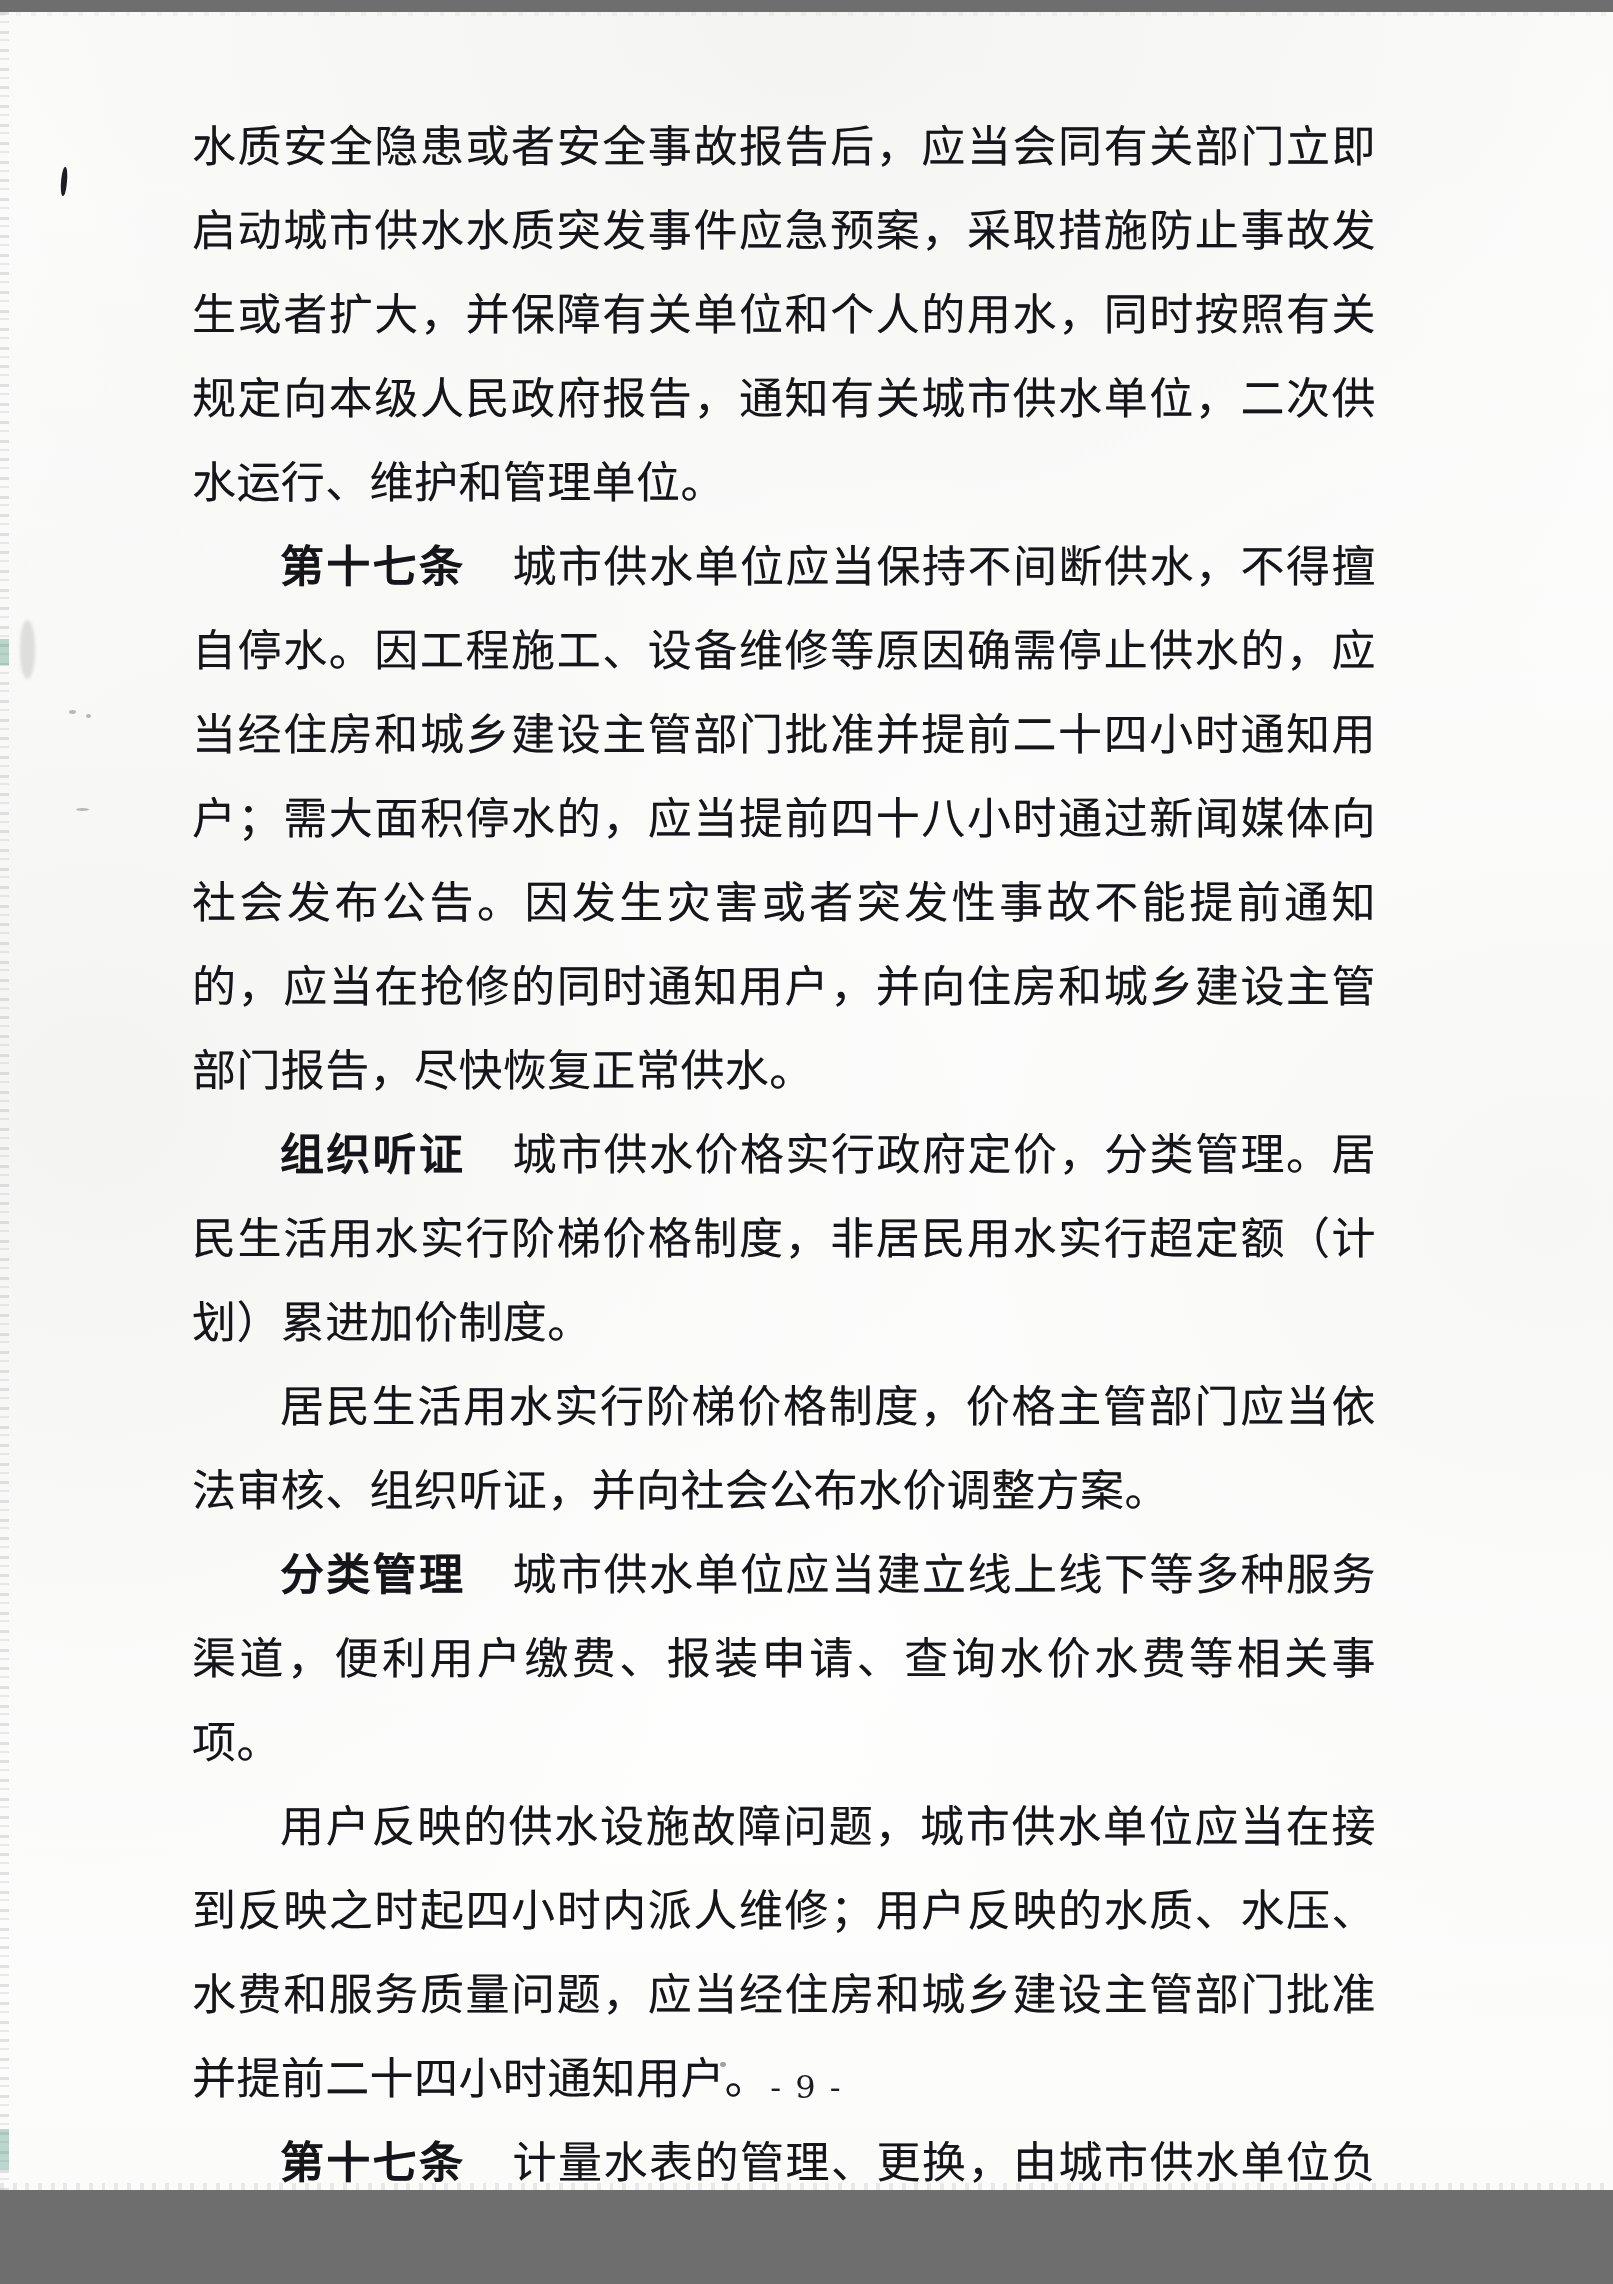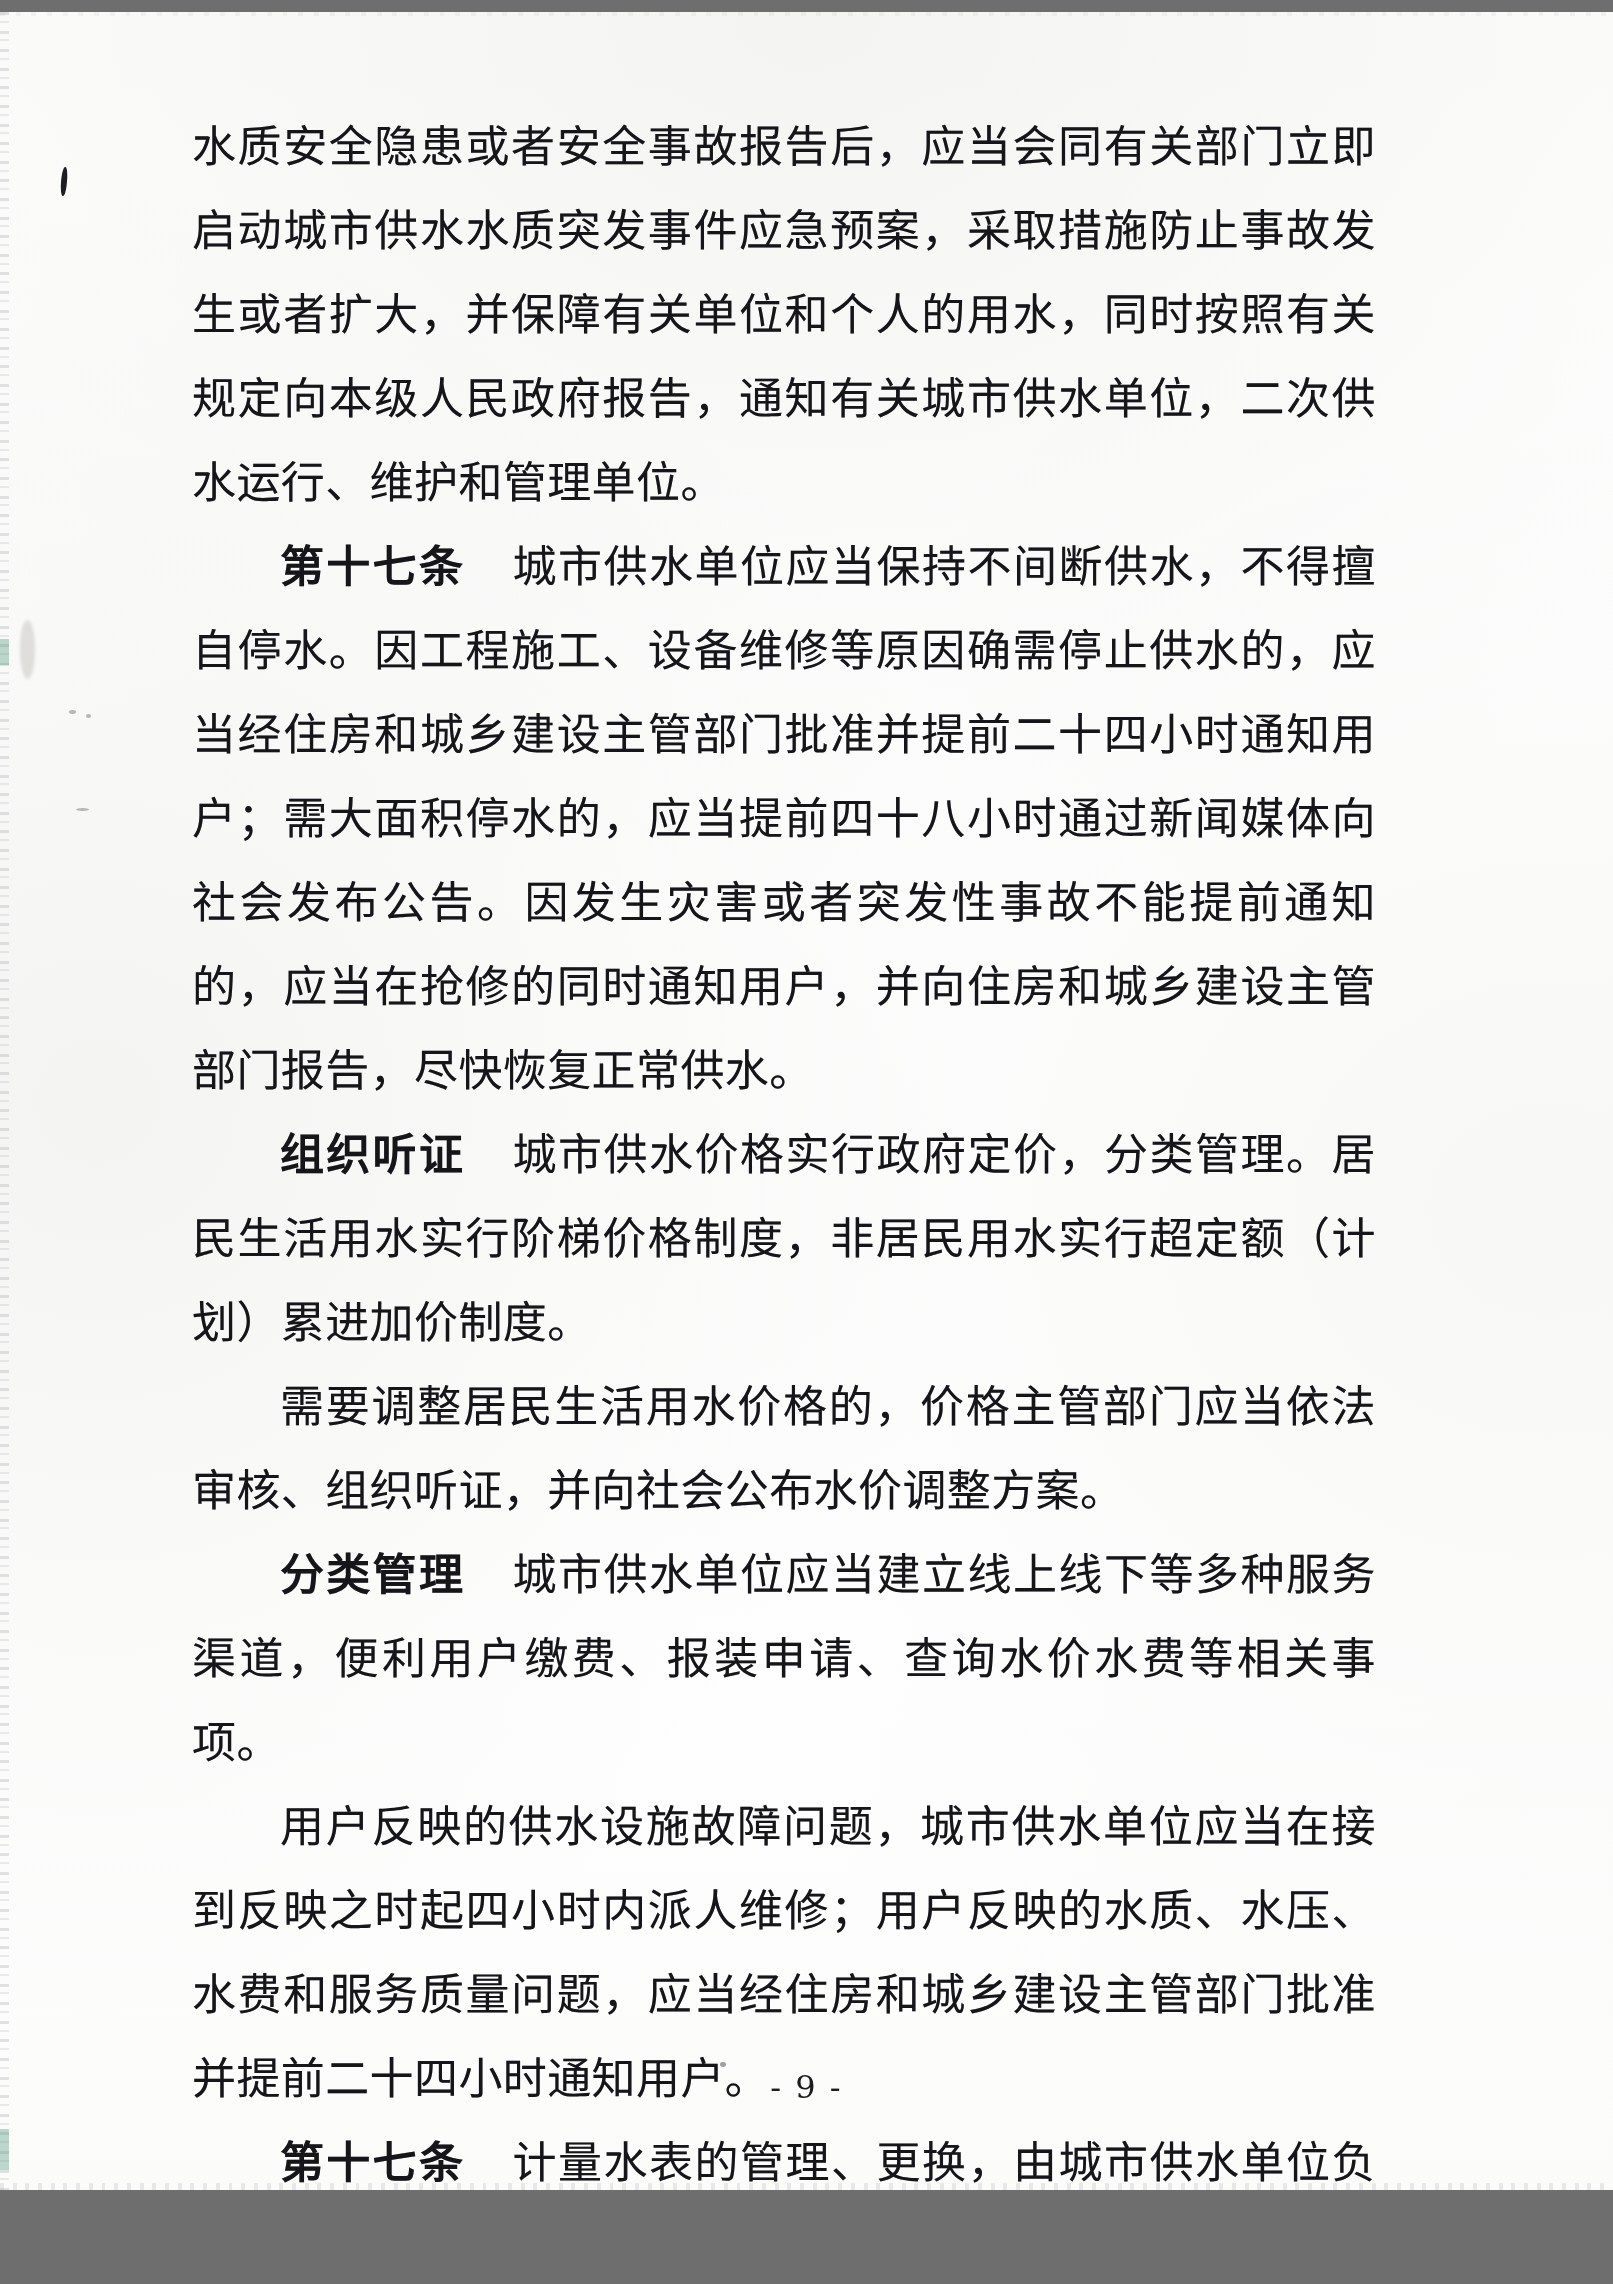--- a/index.html
+++ b/index.html
@@ -168,21 +168,21 @@
 
     <p class="para indent">
       <span class="art-label">第十七条</span><span class="gap"></span><span>城市供水单位应当保持不间断供水，不得擅自停水。因工程施工、设备维修等原因确需停止供水的，应当经住房和城乡建设主管部门批准并提前二十四小时通知用户；需大面积停水的，应当提前四十八小时通过新闻媒体向社会发布公告。因发生灾害或者突发性事故不能提前通知的，应当在抢修的同时通知用户，并向住房和城乡建设主管部门报告，尽快恢复正常供水。</span>
     </p>
 
     <p class="para indent">
       <span class="art-label">组织听证</span><span class="gap"></span><span>城市供水价格实行政府定价，分类管理。居民生活用水实行阶梯价格制度，非居民用水实行超定额（计划）累进加价制度。</span>
     </p>
 
     <p class="para indent">
-      <span>需要调整居民生活用水价格的，价格主管部门应当依法审核、组织听证，并向社会公布水价调整方案。</span>
+      <span>居民生活用水实行阶梯价格制度，价格主管部门应当依法审核、组织听证，并向社会公布水价调整方案。</span>
     </p>
 
     <p class="para indent">
       <span class="art-label">分类管理</span><span class="gap"></span><span>城市供水单位应当建立线上线下等多种服务渠道，便利用户缴费、报装申请、查询水价水费等相关事项。</span>
     </p>
 
     <p class="para indent">
       <span>用户反映的供水设施故障问题，城市供水单位应当在接到反映之时起四小时内派人维修；用户反映的水质、水压、水费和服务质量问题，应当经住房和城乡建设主管部门批准并提前二十四小时通知用户。</span>
     </p>
 

